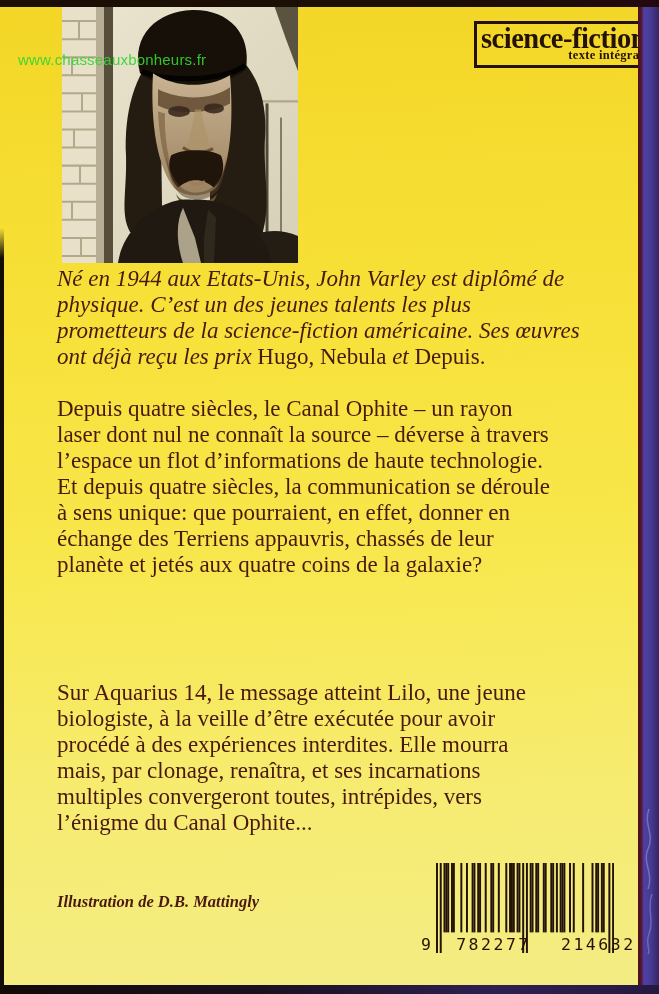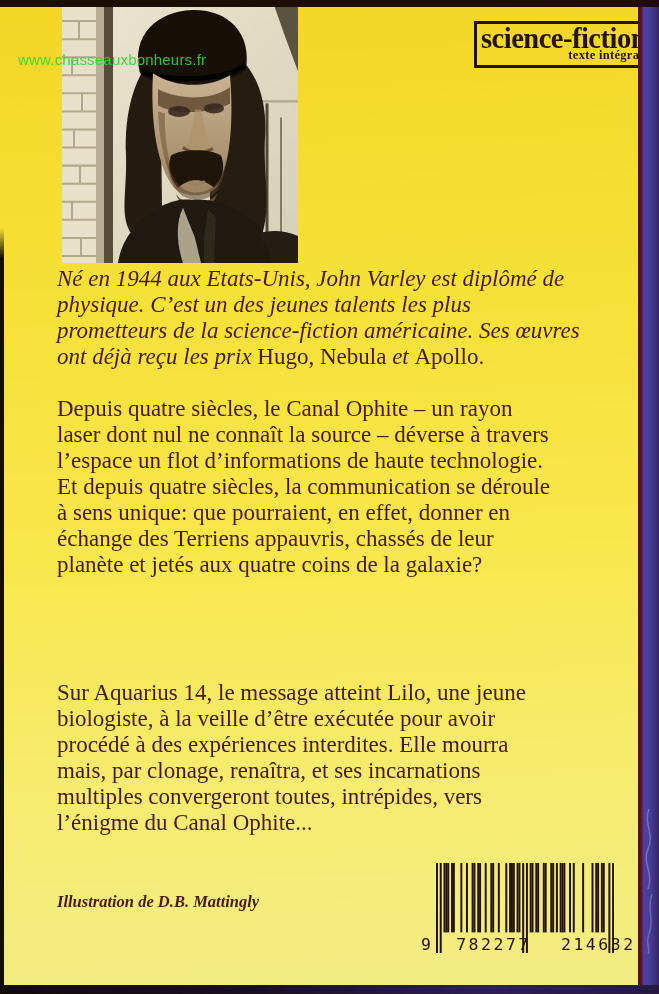--- a/index.html
+++ b/index.html
@@ -105,21 +105,21 @@
   <div class="watermark">www.chasseauxbonheurs.fr</div>
 
   <div class="badge">
     <div class="badge-title">science-fiction</div>
     <div class="badge-sub">texte intégral</div>
   </div>
 
   <div class="textblock bio"><span>Né en 1944 aux Etats-Unis, John Varley est diplômé de
 physique. C’est un des jeunes talents les plus
 prometteurs de la science-fiction américaine. Ses œuvres
-ont déjà reçu les prix </span><span class="rm">Hugo, Nebula </span><span>et </span><span class="rm">Apollo.</span></div>
+ont déjà reçu les prix </span><span class="rm">Hugo, Nebula </span><span>et </span><span class="rm">Depuis.</span></div>
 
   <div class="textblock p1">Depuis quatre siècles, le Canal Ophite – un rayon
 laser dont nul ne connaît la source – déverse à travers
 l’espace un flot d’informations de haute technologie.
 Et depuis quatre siècles, la communication se déroule
 à sens unique: que pourraient, en effet, donner en
 échange des Terriens appauvris, chassés de leur
 planète et jetés aux quatre coins de la galaxie?</div>
   <div class="textblock p3">Sur Aquarius 14, le message atteint Lilo, une jeune
 biologiste, à la veille d’être exécutée pour avoir

